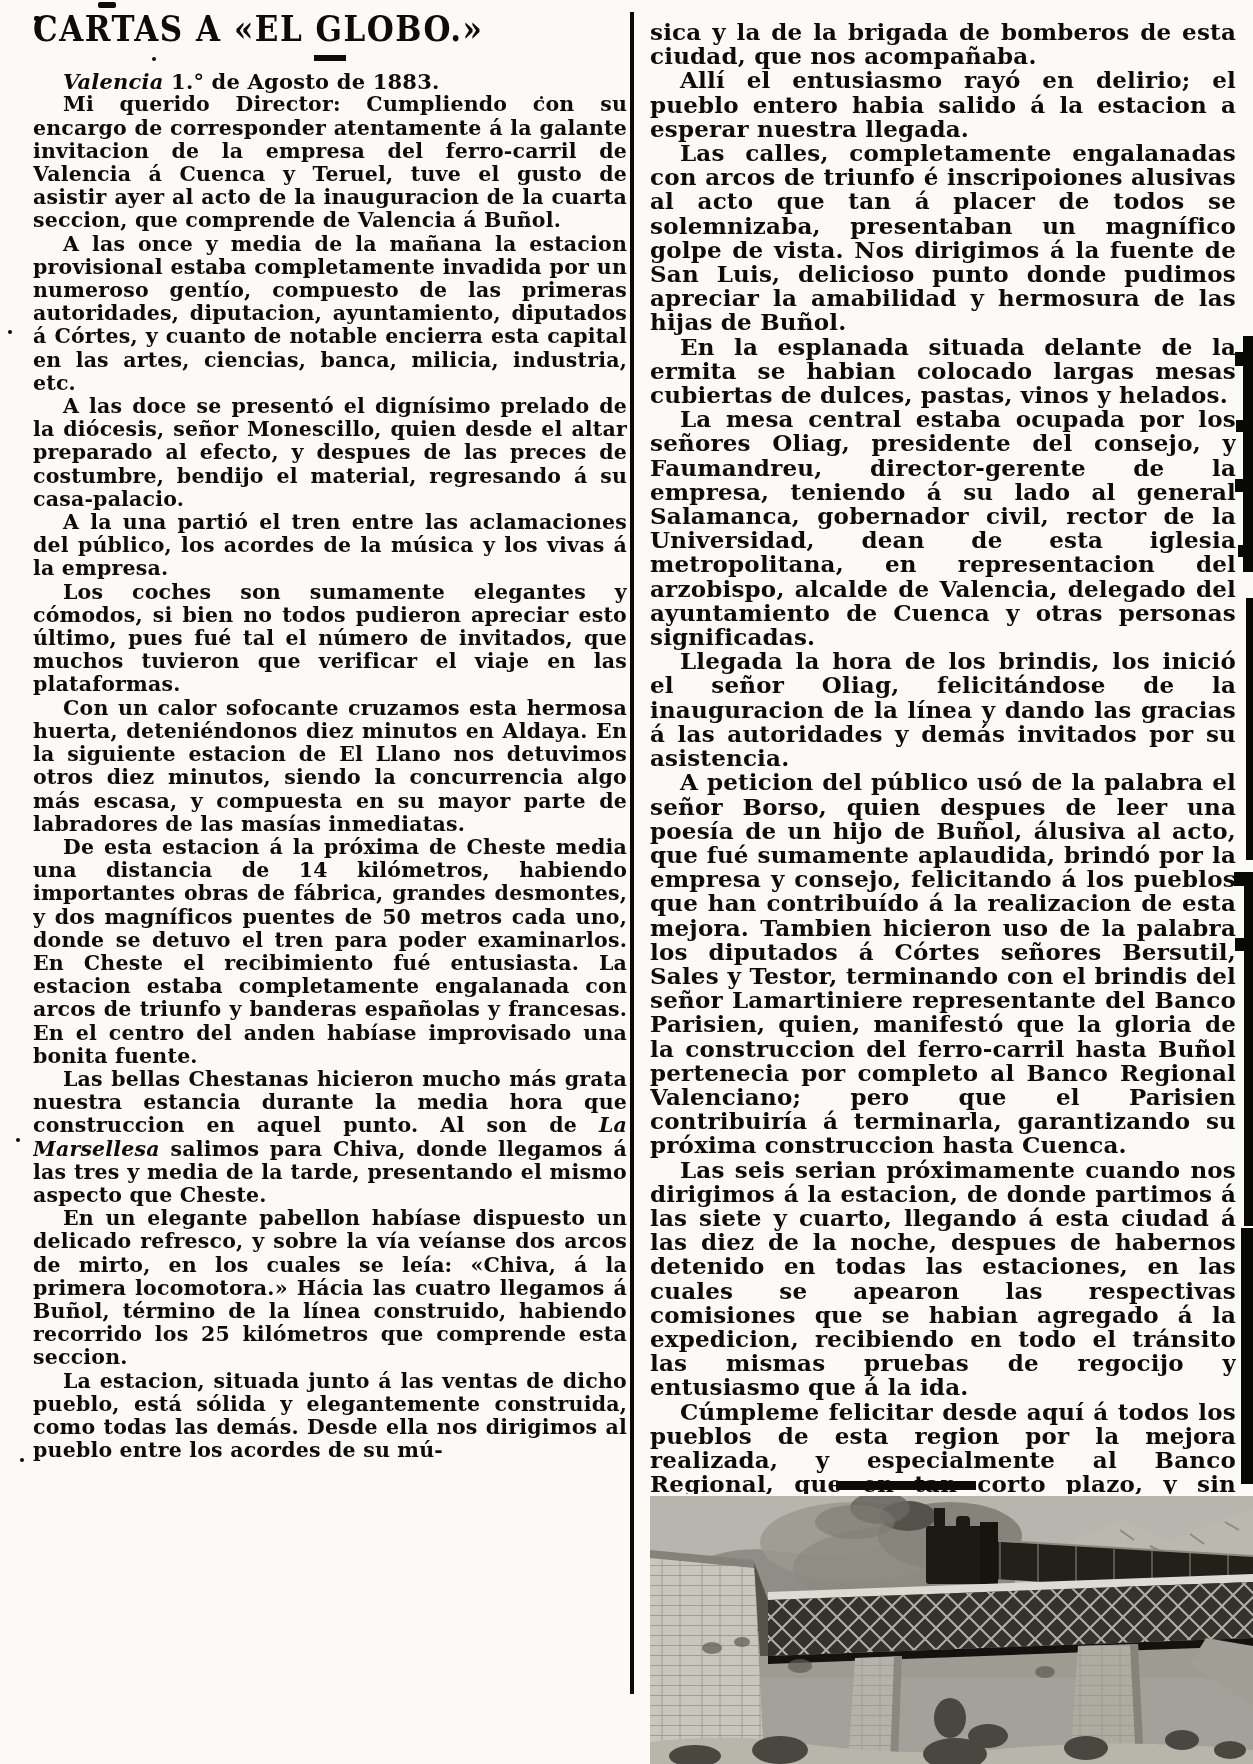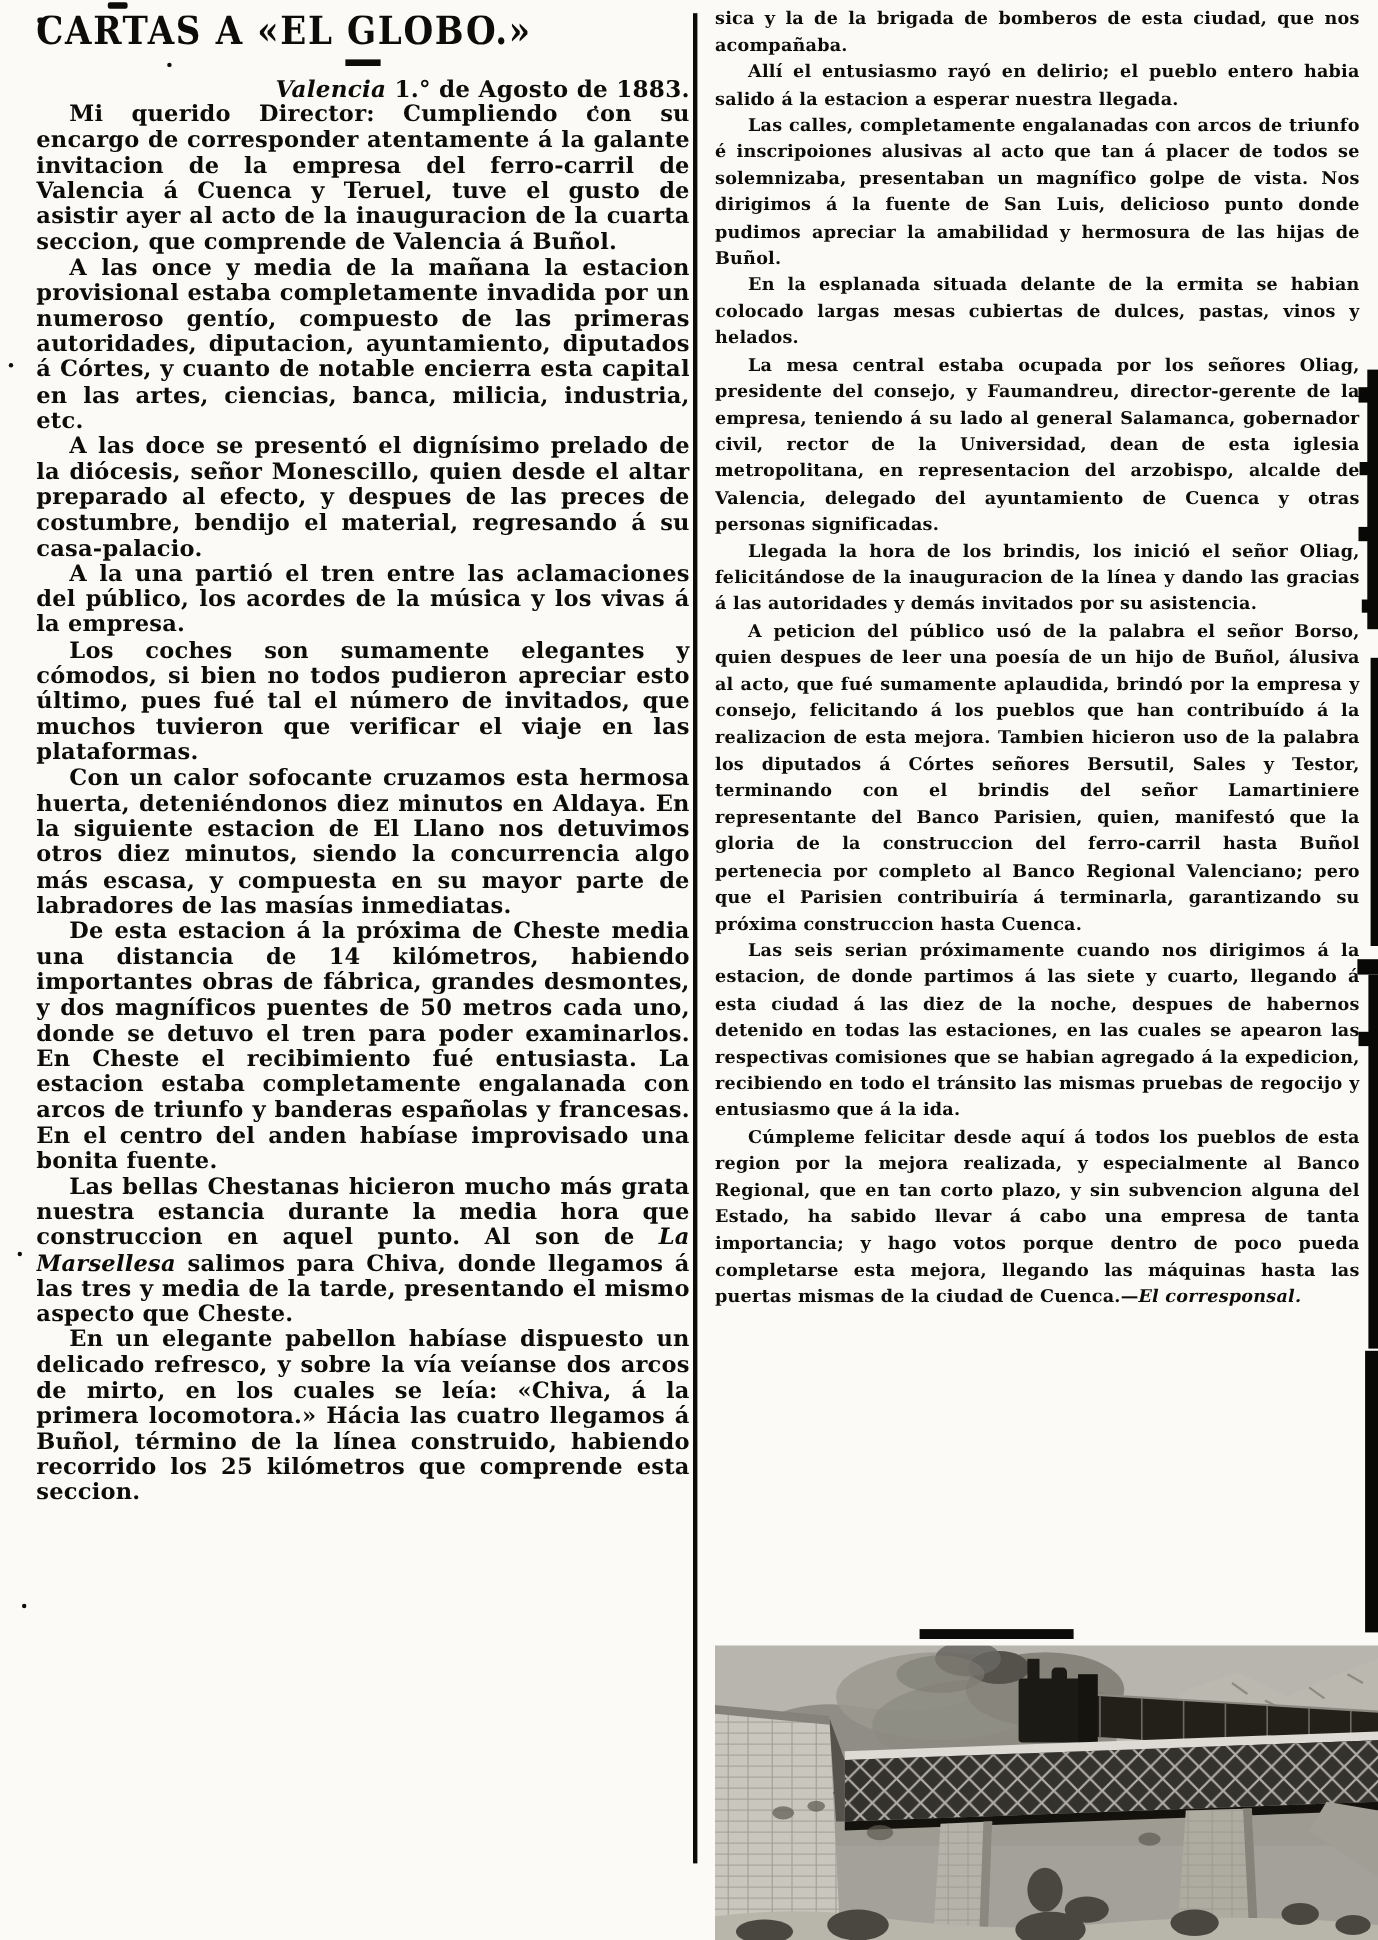--- a/index.html
+++ b/index.html
@@ -6,26 +6,26 @@
   body{
     position:relative;width:1253px;height:1764px;overflow:hidden;
     background:#fbfaf7;color:#0d0c0a;
     font-family:"DejaVu Serif", serif;
   }
   .col{position:absolute;text-align:justify;font-weight:700;overflow:hidden;
        -webkit-hyphens:auto;hyphens:auto}
   .col p{margin:0;text-indent:30px}
   .col p.noindent{text-indent:0}
   .left-col{left:33px;top:14px;width:594px;height:1700px;font-size:20.5px;line-height:23.2px;letter-spacing:.2px}
-  .right-col{left:650px;top:5px;width:586px;height:1474px;font-size:16px;line-height:24.2px;letter-spacing:.2px}
+  .right-col{left:650px;top:20px;width:586px;height:1474px;font-size:23px;line-height:24.2px;letter-spacing:.2px}
   .masthead{margin:2px 0 0}
   .masthead-title{display:inline-block;font-size:31px;font-weight:700;letter-spacing:1.5px;
     white-space:nowrap;transform:scaleY(1.15);transform-origin:center top}
   .title-dash{width:32px;height:6px;background:#0d0c0a;margin:12px auto 9px}
-  .dateline{text-align:right;font-size:21px;font-weight:700;margin:0 0 7px 60px;text-indent:0}
+  .dateline{text-align:left;font-size:21px;font-weight:700;margin:0 0 7px 60px;text-indent:0}
   .it{font-style:italic}
   .divider{position:absolute;left:630px;top:12px;width:4px;height:1682px;background:#0c0b09}
   .end-rule{position:absolute;left:836px;top:1481px;width:140px;height:9px;background:#0c0b09}
   .photo{position:absolute;left:650px;top:1496px;width:603px;height:268px;overflow:hidden;background:#aeaca4}
   .photo svg{display:block}
   .edge-mark{position:absolute;background:#080807}
   .speck{position:absolute;background:#0d0c0a;border-radius:2px}
 </style>
 </head>
 <body>
@@ -38,20 +38,21 @@
   <p class="dateline"><span class="it">Valencia</span><span> 1.° de Agosto de 1883.</span></p>
   <p>Mi querido Director: Cumpliendo con su encargo de corresponder atentamente á la galante invitacion de la empresa del ferro-carril de Valencia á Cuenca y Teruel, tuve el gusto de asistir ayer al acto de la inauguracion de la cuarta seccion, que comprende de Valencia á Buñol.</p>
   <p>A las once y media de la mañana la estacion provisional estaba completamente invadida por un numeroso gentío, compuesto de las primeras autoridades, diputacion, ayuntamiento, diputados á Córtes, y cuanto de notable encierra esta capital en las artes, ciencias, banca, milicia, industria, etc.</p>
   <p>A las doce se presentó el dignísimo prelado de la diócesis, señor Monescillo, quien desde el altar preparado al efecto, y despues de las preces de costumbre, bendijo el material, regresando á su casa-palacio.</p>
   <p>A la una partió el tren entre las aclamaciones del público, los acordes de la música y los vivas á la empresa.</p>
   <p>Los coches son sumamente elegantes y cómodos, si bien no todos pudieron apreciar esto último, pues fué tal el número de invitados, que muchos tuvieron que verificar el viaje en las plataformas.</p>
   <p>Con un calor sofocante cruzamos esta hermosa huerta, deteniéndonos diez minutos en Aldaya. En la siguiente estacion de El Llano nos detuvimos otros diez minutos, siendo la concurrencia algo más escasa, y compuesta en su mayor parte de labradores de las masías inmediatas.</p>
   <p>De esta estacion á la próxima de Cheste media una distancia de 14 kilómetros, habiendo importantes obras de fábrica, grandes desmontes, y dos magníficos puentes de 50 metros cada uno, donde se detuvo el tren para poder examinarlos. En Cheste el recibimiento fué entusiasta. La estacion estaba completamente engalanada con arcos de triunfo y banderas españolas y francesas. En el centro del anden habíase improvisado una bonita fuente.</p>
   <p><span>Las bellas Chestanas hicieron mucho más grata nuestra estancia durante la media hora que construccion en aquel punto. Al son de </span><span class="it">La Marsellesa</span><span> salimos para Chiva, donde llegamos á las tres y media de la tarde, presentando el mismo aspecto que Cheste.</span></p>
   <p>En un elegante pabellon habíase dispuesto un delicado refresco, y sobre la vía veíanse dos arcos de mirto, en los cuales se leía: «Chiva, á la primera locomotora.» Hácia las cuatro llegamos á Buñol, término de la línea construido, habiendo recorrido los 25 kilómetros que comprende esta seccion.</p>
+  <p>La estacion, situada junto á las ventas de dicho pueblo, está sólida y elegantemente construida, como todas las demás. Desde ella nos dirigimos al pueblo entre los acordes de su mú-</p>
 </div>
 
 <div class="divider"></div>
 
 <div class="col right-col">
   <p class="noindent">sica y la de la brigada de bomberos de esta ciudad, que nos acompañaba.</p>
   <p>Allí el entusiasmo rayó en delirio; el pueblo entero habia salido á la estacion a esperar nuestra llegada.</p>
   <p>Las calles, completamente engalanadas con arcos de triunfo é inscripoiones alusivas al acto que tan á placer de todos se solemnizaba, presentaban un magnífico golpe de vista. Nos dirigimos á la fuente de San Luis, delicioso punto donde pudimos apreciar la amabilidad y hermosura de las hijas de Buñol.</p>
   <p>En la esplanada situada delante de la ermita se habian colocado largas mesas cubiertas de dulces, pastas, vinos y helados.</p>
   <p>La mesa central estaba ocupada por los señores Oliag, presidente del consejo, y Faumandreu, director-gerente de la empresa, teniendo á su lado al general Salamanca, gobernador civil, rector de la Universidad, dean de esta iglesia metropolitana, en representacion del arzobispo, alcalde de Valencia, delegado del ayuntamiento de Cuenca y otras personas significadas.</p>

